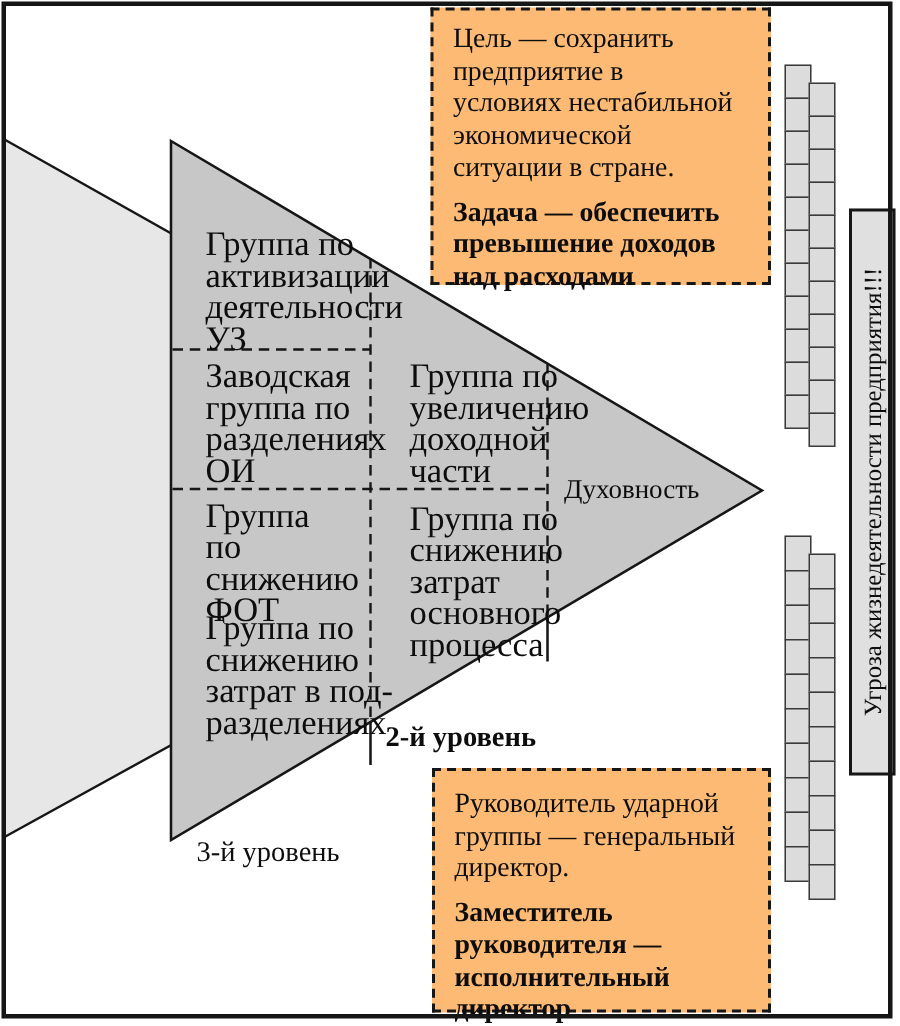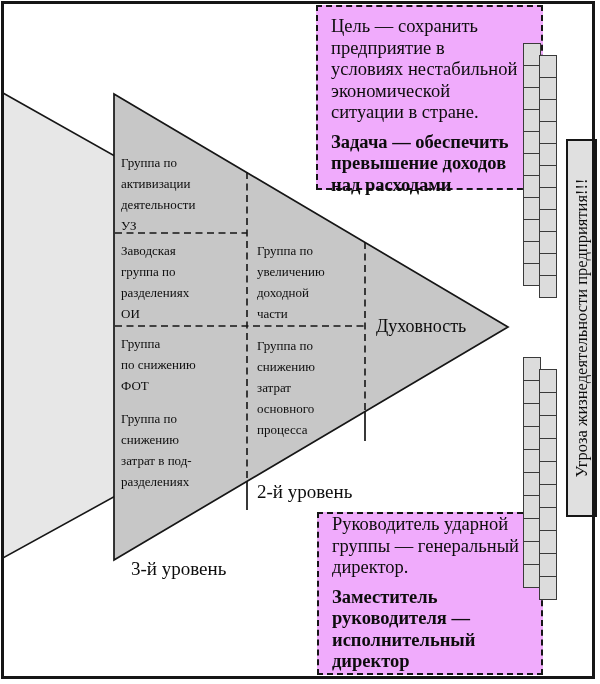--- a/index.html
+++ b/index.html
@@ -6,33 +6,33 @@
   #stage{
     position:relative;width:600px;height:684px;background:#ffffff;overflow:hidden;
     font-family:"Liberation Serif","DejaVu Serif",serif;color:#0d0d0d;
   }
   #frame{
     position:absolute;left:1px;top:1px;width:594px;height:678px;
     border:3px solid #161616;box-sizing:border-box;pointer-events:none;
   }
   svg{position:absolute;left:0;top:0;}
   .txt{position:absolute;white-space:pre-line;}
-  .cell{font-size:13px;line-height:21px;width:128px;}
+  .cell{font-size:23px;line-height:21px;width:128px;margin-left:16px;}
   .staff{
     left:3px;top:268px;width:106px;text-align:center;
     font-size:19.5px;line-height:27px;
   }
   .lvl{font-size:19px;line-height:22px;}
   .spirit{left:376px;top:316px;font-size:18px;text-align:right;}
   .dash-box{
-    position:absolute;background:#f0abfc;border:2px dashed #161616;
-    box-sizing:border-box;font-size:18.5px;line-height:21.5px;margin-left:29px;
+    position:absolute;background:#fdba74;border:2px dashed #161616;
+    box-sizing:border-box;font-size:18.5px;line-height:21.5px;
   }
   #goal-box{left:287px;top:5px;width:227px;height:185px;padding:9px 8px 0 13px;}
-  #leader-box{left:288px;top:512px;width:226px;height:163px;padding:0 8px 0 13px;}
+  #leader-box{left:288px;top:512px;width:226px;height:163px;padding:12px 8px 0 13px;}
   .dash-box .para{white-space:pre-line;}
   .dash-box .para + .para{margin-top:8px;font-weight:bold;}
   #threat-banner{
     position:absolute;left:566px;top:139px;width:31px;height:378px;
     background:#e0e0e0;border:2.5px solid #161616;box-sizing:border-box;
   }
   #threat-banner .vtext{
     position:absolute;left:50%;top:50%;width:372px;height:26px;
     transform:translate(-50%,-50%) rotate(-90deg);
     text-align:center;font-size:16.5px;line-height:26px;white-space:nowrap;
@@ -90,21 +90,21 @@
 доходной
 части</div>
   <div class="txt cell" style="left:257px;top:335px;">Группа по
 снижению
 затрат
 основного
 процесса</div>
 
   <div class="txt spirit">Духовность</div>
 
-  <div class="txt lvl" style="left:257px;top:481px;">2-й уровень</div>
+  <div class="txt lvl" style="left:257px;top:481px;font-weight:bold;">2-й уровень</div>
   <div class="txt lvl" style="left:131px;top:558px;">3-й уровень</div>
 
   <div id="goal-box" class="dash-box">
     <div class="para">Цель — сохранить
 предприятие в
 условиях нестабильной
 экономической
 ситуации в стране.</div>
     <div class="para">Задача — обеспечить
 превышение доходов

